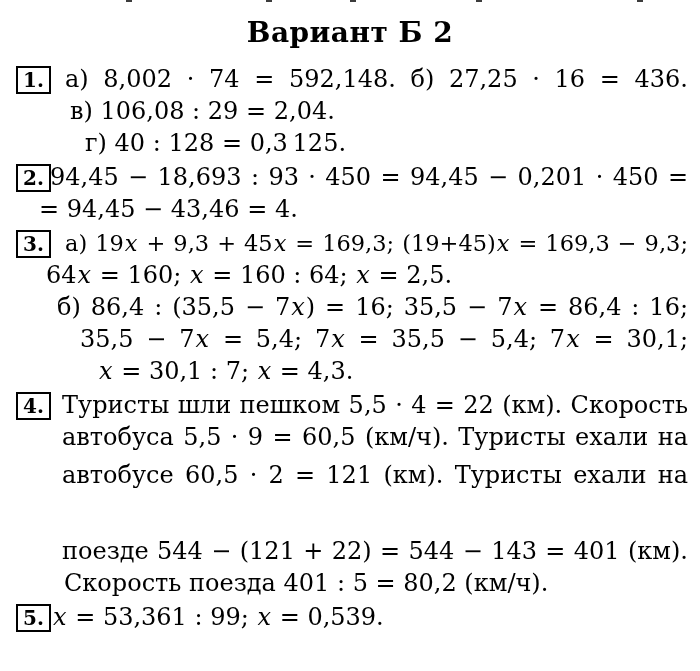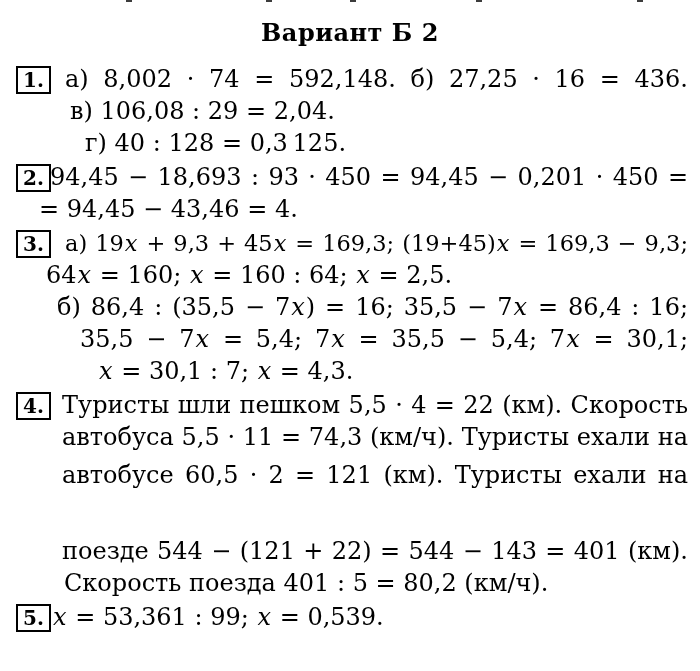--- a/index.html
+++ b/index.html
@@ -23,21 +23,21 @@
     width: 6px;
     background: #1a1a1a;
     opacity: 0.85;
   }
   .title {
     padding-top: 18px;
     height: 30px;
     line-height: 30px;
     text-align: center;
     font-weight: bold;
-    font-size: 24px;
+    font-size: 28px;
     letter-spacing: 0.5px;
     margin-bottom: 15px;
   }
   .problems { position: relative; }
   .problem {
     position: relative;
     margin-bottom: 2px;
   }
   .num-box {
     position: absolute;
@@ -109,21 +109,21 @@
           <div class="line" style="padding-left: 46px;">64<i>x</i> = 160; <i>x</i> = 160 : 64; <i>x</i> = 2,5.</div>
           <div class="line just" style="padding-left: 57px;">б) 86,4 : (35,5 − 7<i>x</i>) = 16; 35,5 − 7<i>x</i> = 86,4 : 16;</div>
           <div class="line just" style="padding-left: 80px;">35,5 − 7<i>x</i> = 5,4; 7<i>x</i> = 35,5 − 5,4; 7<i>x</i> = 30,1;</div>
           <div class="line" style="padding-left: 98px;"><i>x</i> = 30,1 : 7; <i>x</i> = 4,3.</div>
         </div>
       </div>
       <div class="problem">
         <div class="num-box">4.</div>
         <div>
           <div class="line just" style="padding-left: 62px;">Туристы шли пешком 5,5 · 4 = 22 (км). Скорость</div>
-          <div class="line just" style="padding-left: 62px;">автобуса 5,5 · 11 = 74,3 (км/ч). Туристы ехали на</div>
+          <div class="line just" style="padding-left: 62px;">автобуса 5,5 · 9 = 60,5 (км/ч). Туристы ехали на</div>
           <div class="line just gap" style="padding-left: 62px;">автобусе 60,5 · 2 = 121 (км). Туристы ехали на</div>
           <div class="line just" style="padding-left: 62px; margin-top: 44px;">поезде 544 − (121 + 22) = 544 − 143 = 401 (км).</div>
           <div class="line" style="padding-left: 64px;">Скорость поезда 401 : 5 = 80,2 (км/ч).</div>
         </div>
       </div>
       <div class="problem">
         <div class="num-box">5.</div>
         <div>
           <div class="line" style="padding-left: 52px;"><i>x</i> = 53,361 : 99; <i>x</i> = 0,539.</div>
         </div>

